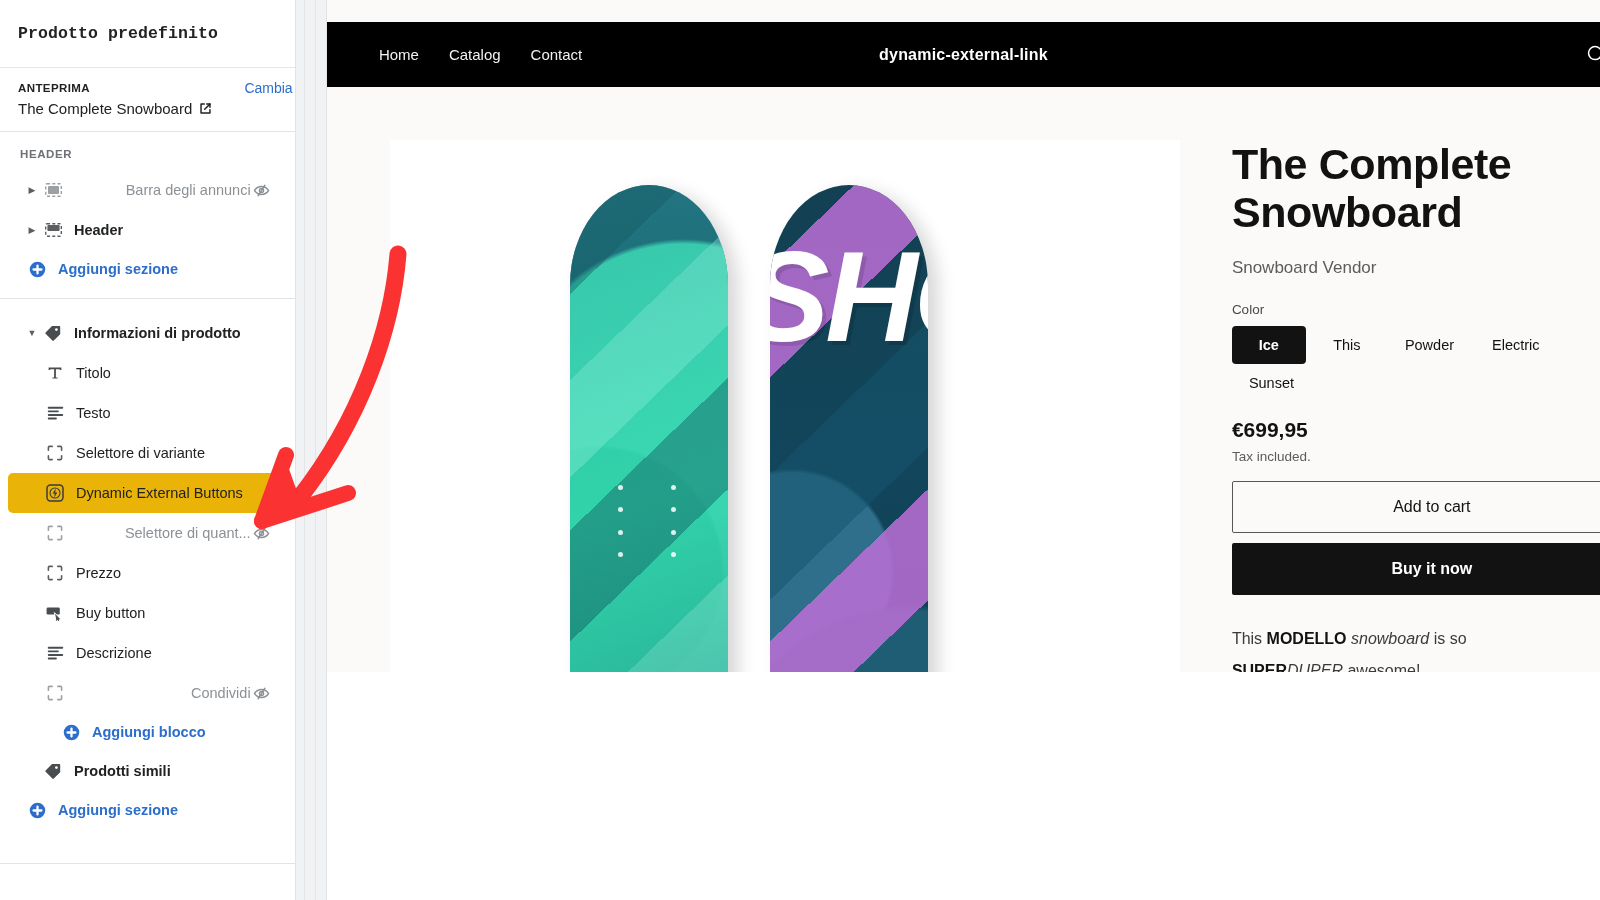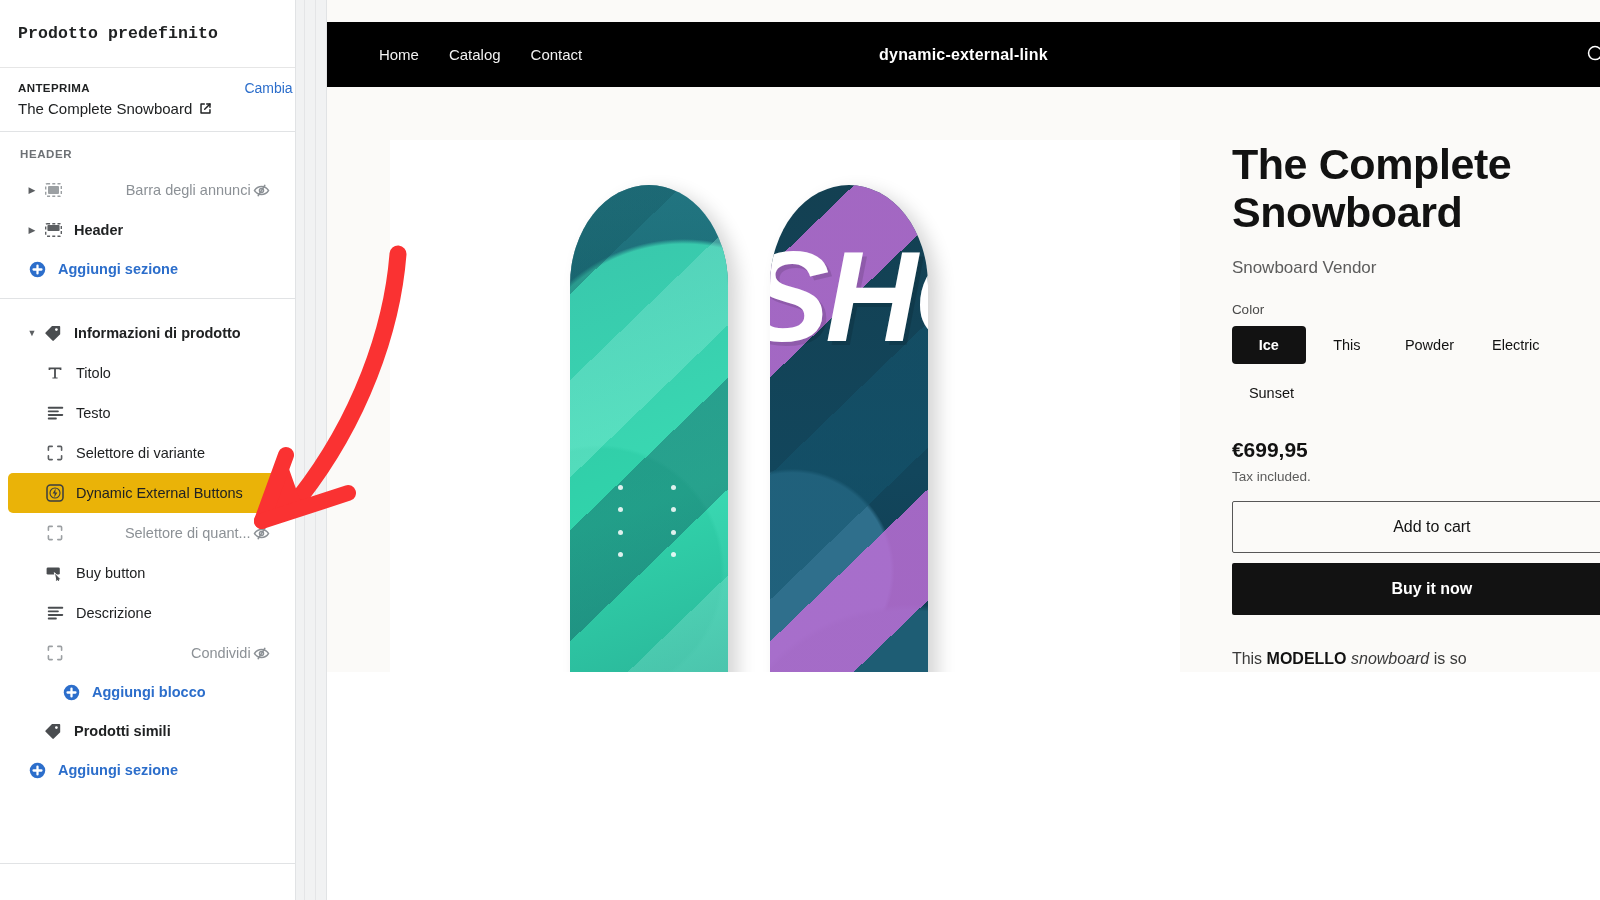--- a/index.html
+++ b/index.html
@@ -241,21 +241,20 @@
     letter-spacing: -.4px; max-width: 330px;
   }
   .p-vendor { margin-top: 22px; font-size: 17px; color: #5c5c5c; }
   .p-color-label { margin-top: 24px; font-size: 13.5px; color: #4a4a4a; }
   .swatches { margin-top: 9px; display: flex; flex-wrap: wrap; gap: 0px 4px; max-width: 360px; }
   .swatch {
     min-width: 74px; height: 38px; padding: 0 16px;
     display: flex; align-items: center; justify-content: center;
     font-size: 14.5px; color: #121212; cursor: pointer;
     background: transparent; border: 1px solid transparent; border-radius: 4px;
-    margin-bottom: 10px;
   }
   .swatch.active { background: #121212; color: #ffffff; font-weight: 600; }
 
   .p-price { margin-top: 16px; font-size: 21px; font-weight: 700; color: #121212; }
   .p-tax { margin-top: 7px; font-size: 13.5px; color: #5c5c5c; }
 
   .btn {
     margin-top: 17px; width: 400px; height: 52px;
     display: flex; align-items: center; justify-content: center;
     font-size: 16px; cursor: pointer; border-radius: 2px;
@@ -426,20 +425,32 @@
           <span class="lbl">Selettore di quant...</span>
           <span class="eye">
             <svg width="17" height="15" viewBox="0 0 18 16" fill="none" stroke="#8c9196" stroke-width="1.5">
                 <path d="M1.5 8s2.8-4.3 7.5-4.3S16.5 8 16.5 8 13.7 12.3 9 12.3 1.5 8 1.5 8Z"></path>
                 <circle cx="9" cy="8" r="2.2"></circle>
                 <path d="M12.6 2.4 5.4 13.6" stroke-linecap="round"></path>
               </svg>
           </span>
         </div>
 
+        <div class="row indent3">
+          <span class="ic">
+            <svg width="16" height="16" viewBox="0 0 16 16" fill="none" stroke="#5c5f62" stroke-width="1.6" stroke-linecap="round">
+                <path d="M1.4 5.2V2.4c0-.6.4-1 1-1h2.8"></path>
+                <path d="M10.8 1.4h2.8c.6 0 1 .4 1 1v2.8"></path>
+                <path d="M14.6 10.8v2.8c0 .6-.4 1-1 1h-2.8"></path>
+                <path d="M5.2 14.6H2.4c-.6 0-1-.4-1-1v-2.8"></path>
+              </svg>
+          </span>
+          <span class="lbl">Prezzo</span>
+          <span class="eye"></span>
+        </div>
 
         <div class="row indent3">
           <span class="ic">
             <svg width="18" height="15" viewBox="0 0 18 15">
                 <rect x="0.6" y="1.4" width="13.2" height="7.2" rx="1.4" fill="#4a4d50"></rect>
                 <path d="M8.4 6.6 15 13.4l-1.9.5 1.1 2.3-1.5.7-1.1-2.4-1.5 1.4z" fill="#4a4d50" stroke="#ffffff" stroke-width="1"></path>
               </svg>
           </span>
           <span class="lbl">Buy button</span>
           <span class="eye"></span>

